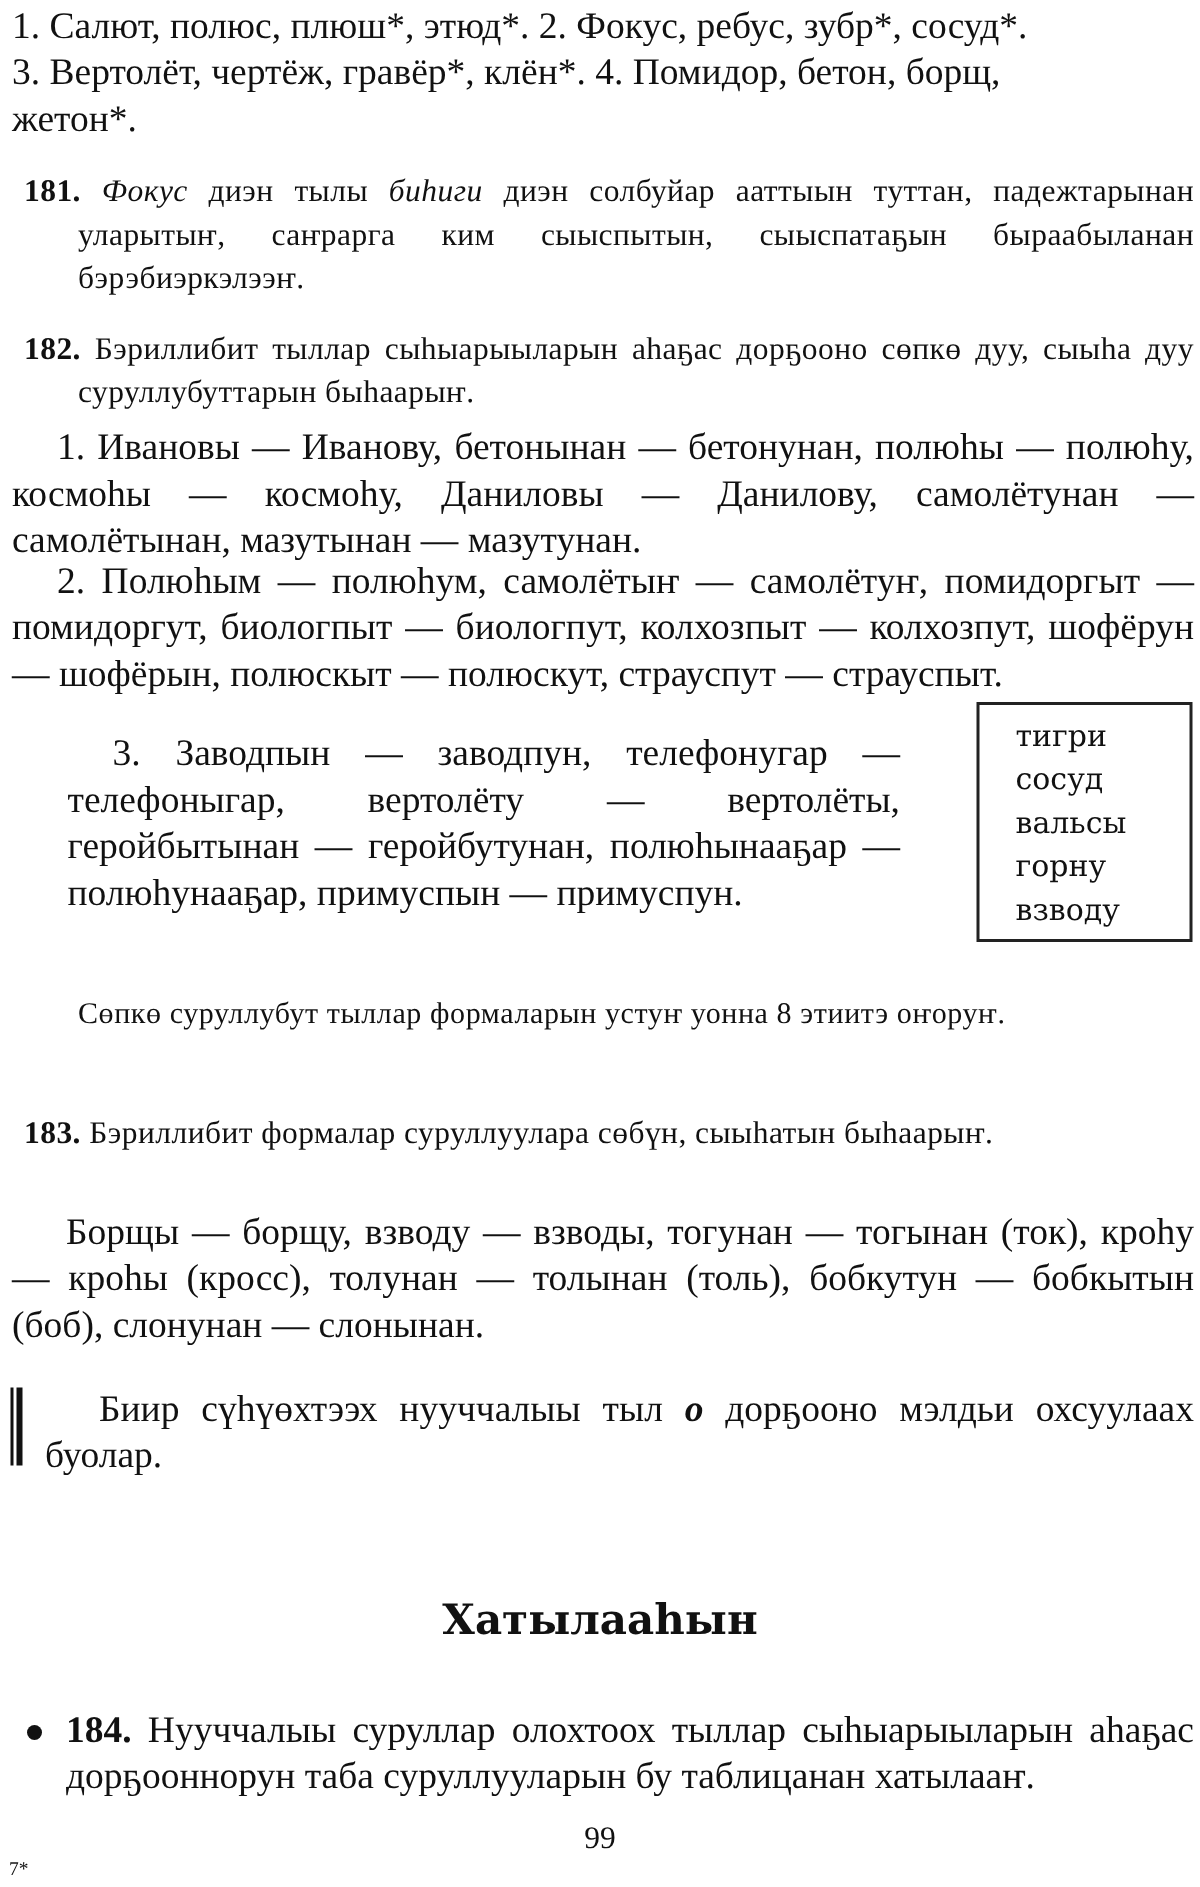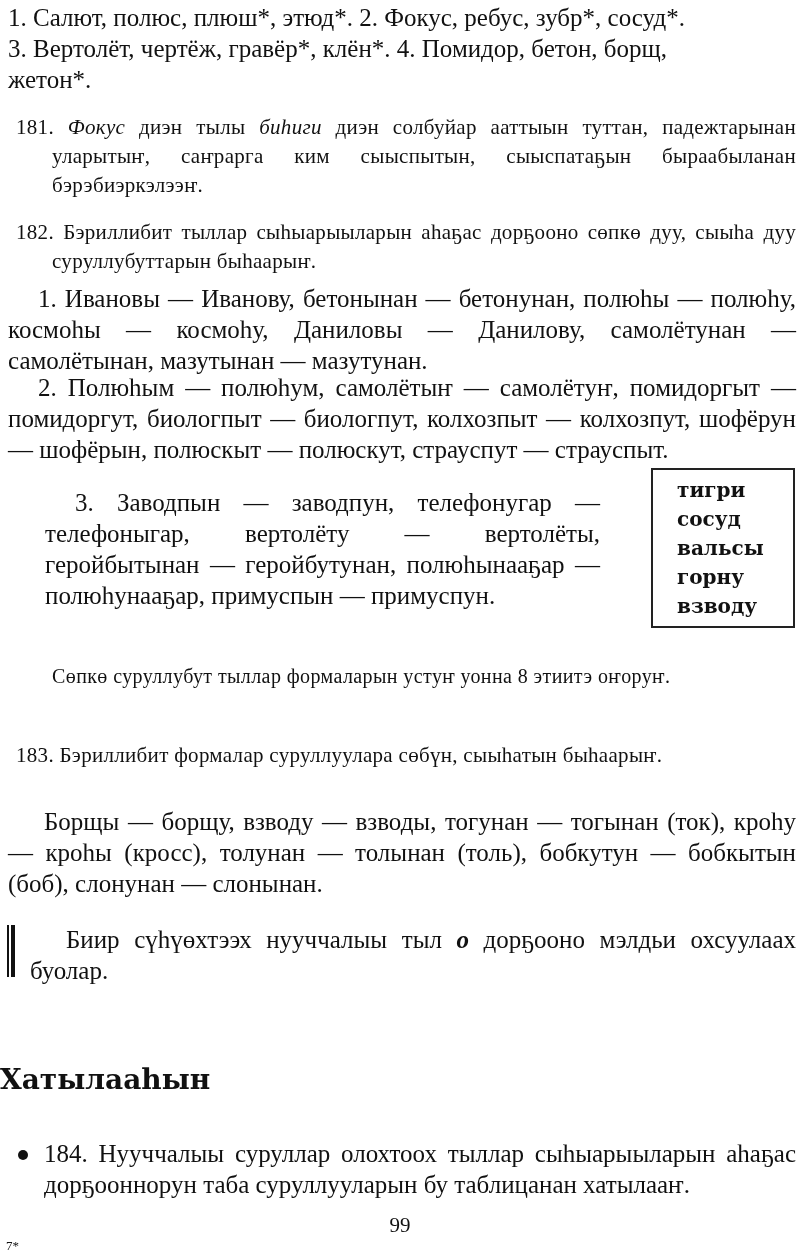--- a/index.html
+++ b/index.html
@@ -6,37 +6,37 @@
     body {
       width: 800px; height: 1258px; position: relative; overflow: hidden;
       font-family: "Liberation Serif", "DejaVu Serif", serif;
       color: #111111;
     }
     .page { position: absolute; left: 0; top: 0; width: 800px; height: 961px; }
     .blk { position: absolute; left: 8px; right: 4px; }
     .big { font-size: 25px; line-height: 31px; }
     .med { font-size: 21px; line-height: 29px; letter-spacing: 0.3px; }
     .med2 { font-size: 20px; line-height: 29px; letter-spacing: 0.4px; }
-    .num { font-weight: normal; }
+    .num { font-weight: bold; }
     .hang { padding-left: 36px; text-indent: -28px; }
     .just { text-align: justify; }
     p { margin: 0; }
     .wordbox {
       position: absolute; left: 651px; top: 468px; width: 144px; height: 160px;
       border: 2px solid #222; box-sizing: border-box;
       padding: 6px 0 0 24px;
-      font-family: "DejaVu Serif", serif; font-weight: bold;
+      font-family: "DejaVu Serif", serif; font-weight: normal;
       font-size: 20px; line-height: 29px;
     }
     .rule-bar {
       position: absolute; left: 7px; top: 925px; width: 8px; height: 52px;
       border-left: 2px solid #111; border-right: 4px solid #111; box-sizing: border-box;
     }
     .heading {
-      position: absolute; left: 0; right: 0; top: 1063px; text-align: left;
+      position: absolute; left: 0; right: 0; top: 1063px; text-align: center;
       font-family: "DejaVu Serif", serif; font-weight: bold; font-size: 28px;
     }
     .bullet {
       position: absolute; left: 18px; top: 1150px; width: 10px; height: 10px;
       border-radius: 50%; background: #111;
     }
     .pagenum { position: absolute; left: 0; right: 0; top: 1213px; text-align: center; font-size: 21px; font-family: Liberation Serif, serif; }
     .sig { position: absolute; left: 6px; top: 1238px; font-size: 13px; }
     .it { font-style: italic; }
   </style>

